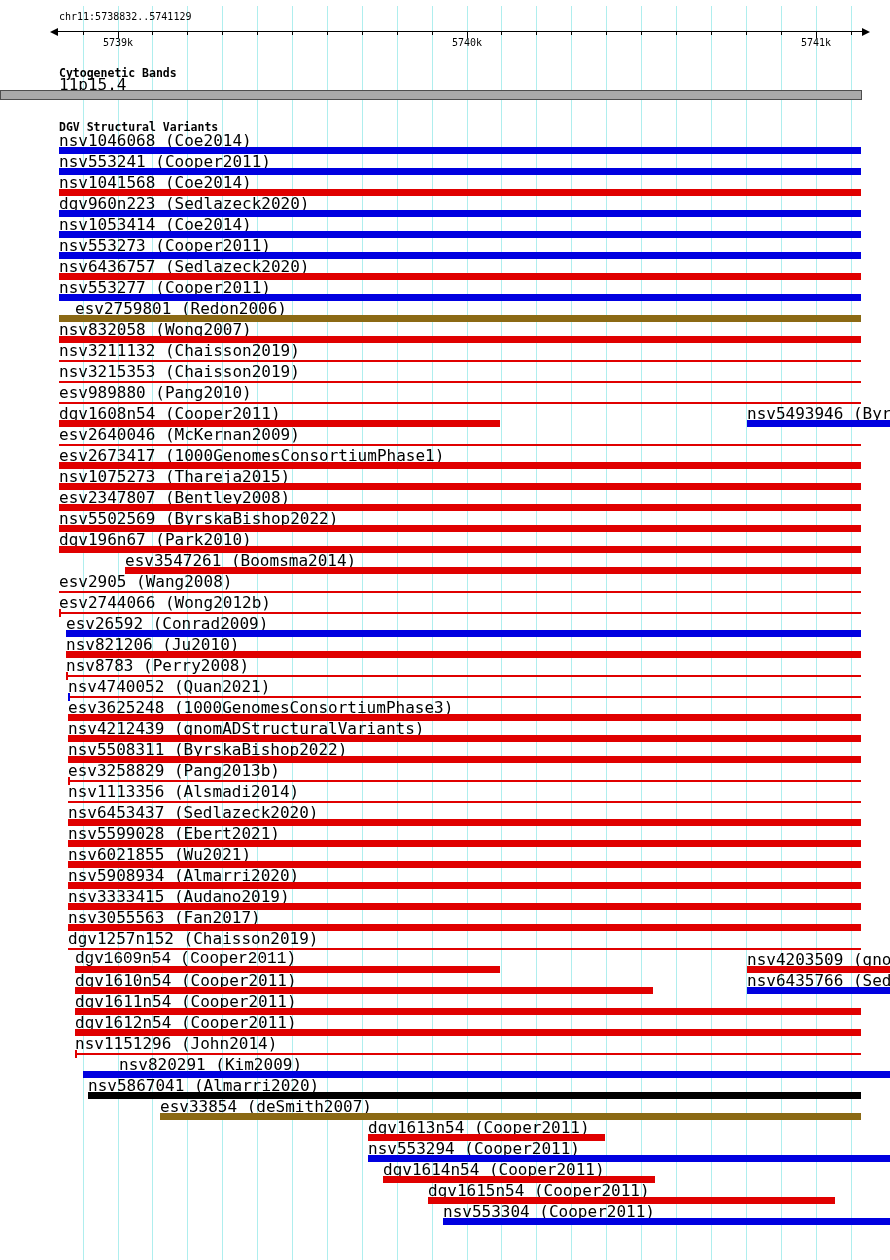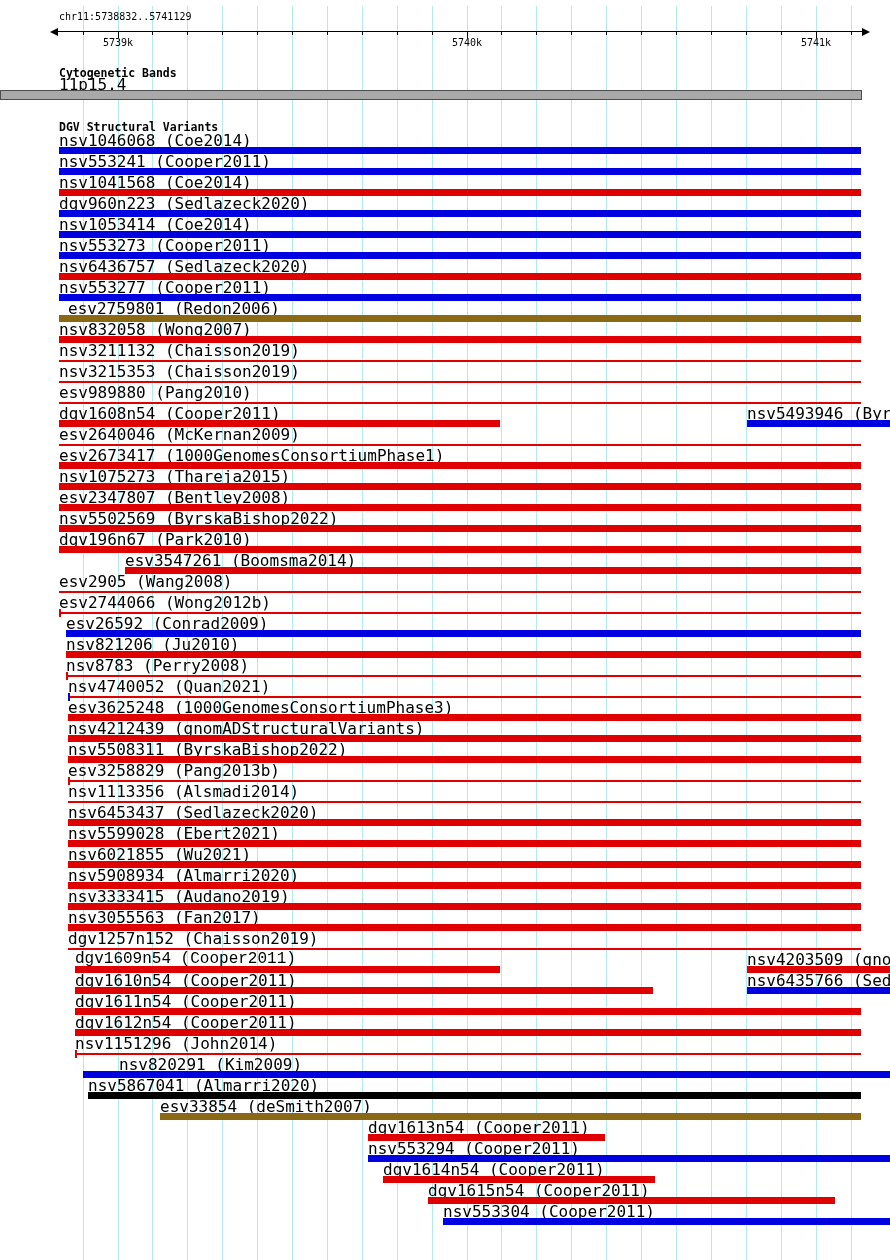--- a/index.html
+++ b/index.html
@@ -105,21 +105,21 @@
         <div class="feat-label" style="left: 59px; top: 198px;">dgv960n223 (Sedlazeck2020)</div>
         <div class="bar" style="left: 59px; width: 802px; background: rgb(0, 0, 224); top: 210px; height: 7px;"></div>
         <div class="feat-label" style="left: 59px; top: 219px;">nsv1053414 (Coe2014)</div>
         <div class="bar" style="left: 59px; width: 802px; background: rgb(0, 0, 224); top: 231px; height: 7px;"></div>
         <div class="feat-label" style="left: 59px; top: 240px;">nsv553273 (Cooper2011)</div>
         <div class="bar" style="left: 59px; width: 802px; background: rgb(0, 0, 224); top: 252px; height: 7px;"></div>
         <div class="feat-label" style="left: 59px; top: 261px;">nsv6436757 (Sedlazeck2020)</div>
         <div class="bar" style="left: 59px; width: 802px; background: rgb(224, 0, 0); top: 273px; height: 7px;"></div>
         <div class="feat-label" style="left: 59px; top: 282px;">nsv553277 (Cooper2011)</div>
         <div class="bar" style="left: 59px; width: 802px; background: rgb(0, 0, 224); top: 294px; height: 7px;"></div>
-        <div class="feat-label" style="left: 68px; top: 303px;">esv2759801 (Redon2006)</div>
+        <div class="feat-label" style="left: 75px; top: 303px;">esv2759801 (Redon2006)</div>
         <div class="bar" style="left: 59px; width: 802px; background: rgb(139, 105, 20); top: 315px; height: 7px;"></div>
         <div class="feat-label" style="left: 59px; top: 324px;">nsv832058 (Wong2007)</div>
         <div class="bar" style="left: 59px; width: 802px; background: rgb(224, 0, 0); top: 336px; height: 7px;"></div>
         <div class="feat-label" style="left: 59px; top: 345px;">nsv3211132 (Chaisson2019)</div>
         <div class="bar" style="left: 59px; width: 802px; background: rgb(224, 0, 0); top: 360px; height: 2px;"></div>
         <div class="feat-label" style="left: 59px; top: 366px;">nsv3215353 (Chaisson2019)</div>
         <div class="bar" style="left: 59px; width: 802px; background: rgb(224, 0, 0); top: 381px; height: 2px;"></div>
         <div class="feat-label" style="left: 59px; top: 387px;">esv989880 (Pang2010)</div>
         <div class="bar" style="left: 59px; width: 802px; background: rgb(224, 0, 0); top: 402px; height: 2px;"></div>
         <div class="feat-label" style="left: 59px; top: 408px;">dgv1608n54 (Cooper2011)</div>

